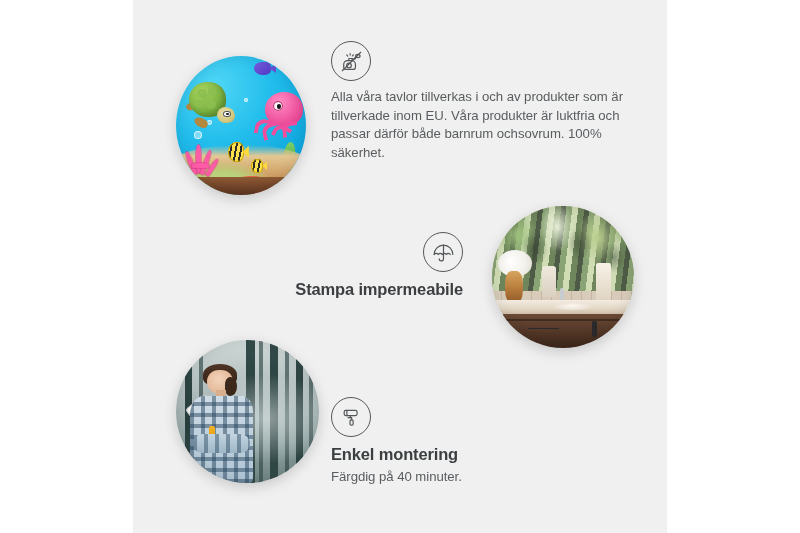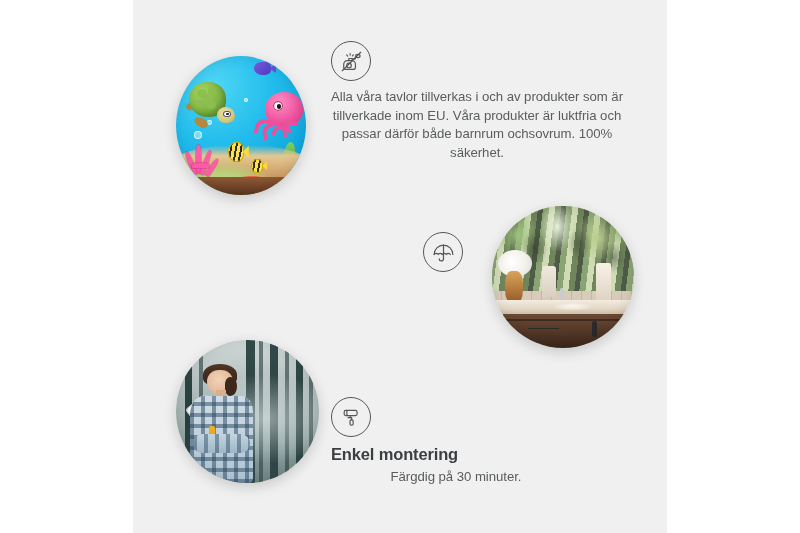--- a/index.html
+++ b/index.html
@@ -56,21 +56,20 @@
     letter-spacing: -0.15px;
     line-height: 1.25;
     margin-bottom: 3px;
   }
 
   .feature-body {
     font-size: 13.2px;
     color: #595d5f;
     line-height: 1.42;
     letter-spacing: -0.05px;
-    text-align: center;
   }
 
   
   .photo {
     position: absolute;
     border-radius: 50%;
     overflow: hidden;
     box-shadow: 0 4px 13px rgba(0,0,0,0.17);
   }
   .photo > .art {
@@ -439,20 +438,21 @@
         <path d="M3.3 15.1c0-5.4 4.3-9.7 9.7-9.7s9.7 4.3 9.7 9.7"></path>
 
         <path d="M3.3 15.1c1.2-1.7 3-1.7 4.2 0 1.2-1.7 3-1.7 4.2 0"></path>
         <path d="M11.7 15.1c1.2-1.7 3-1.7 4.2 0 1.2-1.7 3-1.7 4.2 0"></path>
 
         <path d="M13 5.4V19.4"></path>
 
         <path d="M13 19.4c0 1.3-1 2.3-2.3 2.3-1.2 0-2.1-.9-2.1-2"></path>
       </svg>
     </div>
+    <div class="feature-title">Stampa impermeabile</div>
   </div>
 
   <div class="photo" style="left:492px; top:206px; width:142px; height:142px;">
     <div class="art">
       <div class="bath-wall"></div>
       <div class="bath-backsplash"></div>
       <div class="bath-mirror"></div>
       <div class="bath-towel"></div>
       <div class="bath-flowers"></div>
       <div class="bath-vase"></div>
@@ -500,16 +500,16 @@
 
         <path d="M8.2 5.6v5.4"></path>
 
         <path d="M11.8 11v2.2h-2.4"></path>
         <path d="M11.8 13.2h1.4v2.2"></path>
 
         <rect x="11.5" y="15.4" width="3.2" height="5.6" rx="1.2"></rect>
       </svg>
     </div>
     <div class="feature-title">Enkel montering</div>
-    <div class="feature-body">Färgdig på 30 minuter.</div>
+    <div class="feature-body">Färgdig på 40 minuter.</div>
   </div>
 
 </div>
 
 </body></html>

